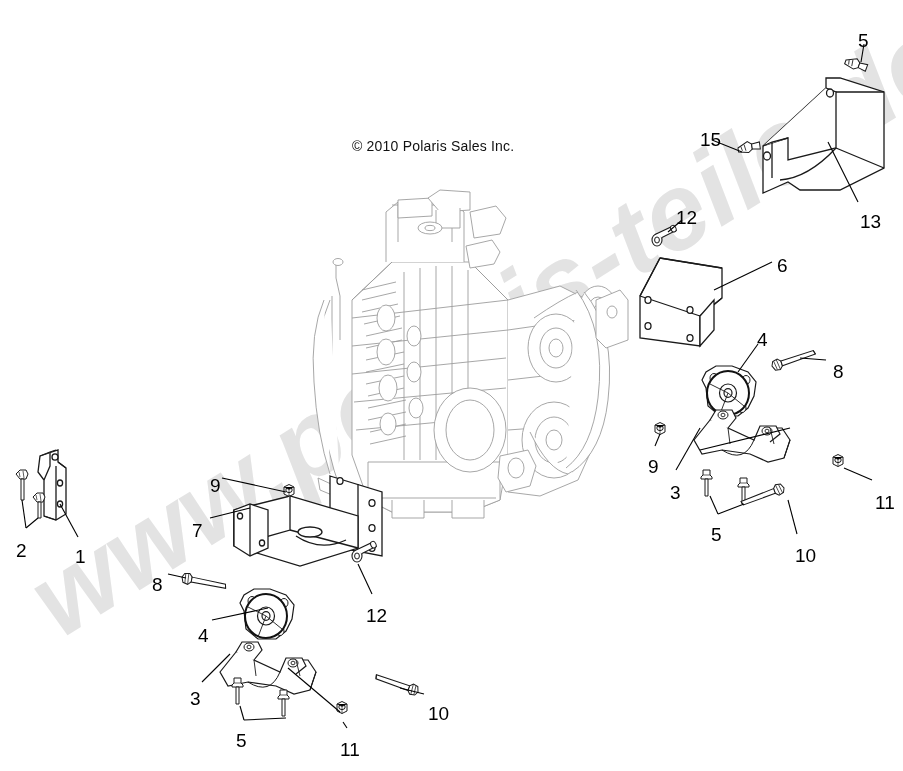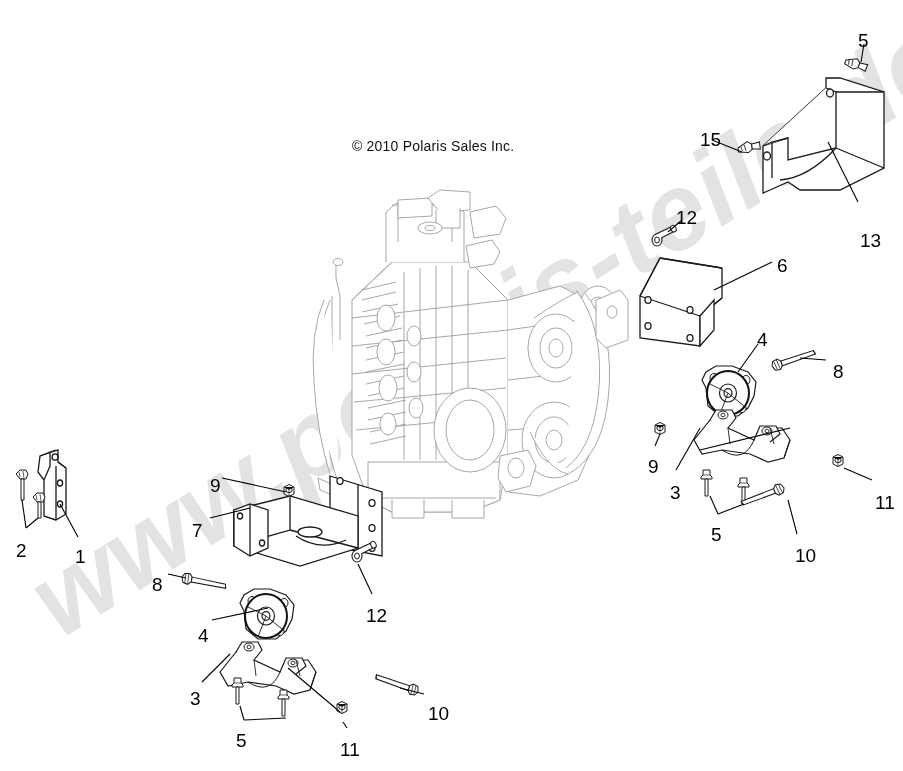--- a/index.html
+++ b/index.html
@@ -395,21 +395,21 @@
       <div class="callout" style="left: 670px; top: 483px;">3</div>
       <div class="callout" style="left: 757px; top: 330px;">4</div>
       <div class="callout" style="left: 711px; top: 525px;">5</div>
       <div class="callout" style="left: 777px; top: 256px;">6</div>
       <div class="callout" style="left: 192px; top: 521px;">7</div>
       <div class="callout" style="left: 833px; top: 362px;">8</div>
       <div class="callout" style="left: 648px; top: 457px;">9</div>
       <div class="callout" style="left: 795px; top: 546px;">10</div>
       <div class="callout" style="left: 875px; top: 493px;">11</div>
       <div class="callout" style="left: 676px; top: 208px;">12</div>
-      <div class="callout" style="left: 860px; top: 212px; margin-top: 19px;">13</div>
+      <div class="callout" style="left: 860px; top: 212px;">13</div>
       <div class="callout" style="left: 858px; top: 31px;">5</div>
       <div class="callout" style="left: 700px; top: 130px;">15</div>
       <div class="callout" style="left: 210px; top: 476px;">9</div>
       <div class="callout" style="left: 152px; top: 575px;">8</div>
       <div class="callout" style="left: 198px; top: 626px;">4</div>
       <div class="callout" style="left: 190px; top: 689px;">3</div>
       <div class="callout" style="left: 236px; top: 731px;">5</div>
       <div class="callout" style="left: 340px; top: 740px;">11</div>
       <div class="callout" style="left: 428px; top: 704px;">10</div>
       <div class="callout" style="left: 366px; top: 606px;">12</div>

